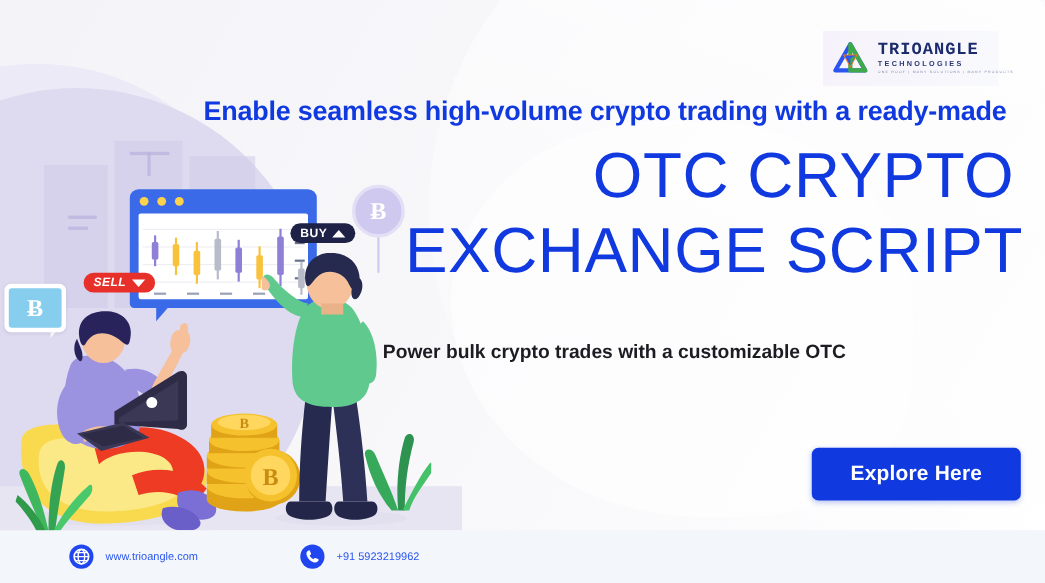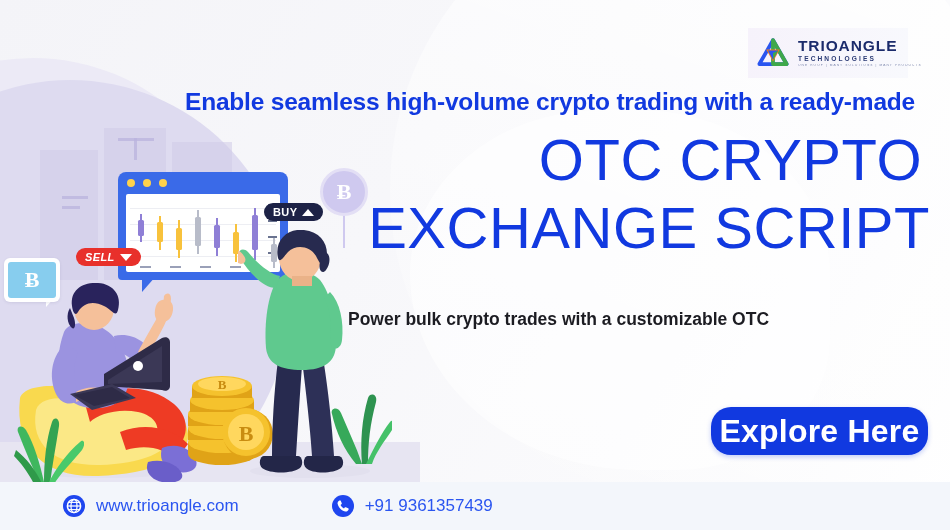--- a/index.html
+++ b/index.html
@@ -76,20 +76,21 @@
     width: 160px; height: 50px;
     background: linear-gradient(100deg, #f6f2fb, #f8f9fd);
     display: flex; align-items: center;
     padding: 0 8px;
   }
   .logo-mark { width: 34px; height: 34px; flex: 0 0 34px; }
   .logo-text { margin-left: 8px; line-height: 1; }
   .logo-name {
     font-size: 15.5px; font-weight: 700; letter-spacing: .9px;
     color: #1b2b6b;
+    font-family: Liberation Mono, monospace;
   }
   .logo-sub {
     font-size: 6.6px; font-weight: 600; letter-spacing: 2.1px;
     color: #2a3a74; margin-top: 2px;
   }
   .logo-tiny {
     font-size: 3.2px; letter-spacing: 1.1px; color: #7d87ad;
     margin-top: 2px; white-space: nowrap; overflow: hidden;
   }
 
@@ -120,25 +121,25 @@
     text-align: left;
     font-size: 17.5px; font-weight: 700;
     color: #1c1c22;
     line-height: 1.55;
   }
 
   
   .cta {
     position: absolute;
     right: 22px; top: 407px;
-    width: 217px; height: 48px;
+    width: 190px; height: 48px;
     background: #1139e0;
-    border-radius: 20px;
+    border-radius: 6px;
     display: flex; align-items: center; justify-content: center;
-    color: #fff; font-size: 32px; font-weight: 800;
+    color: #fff; font-size: 19px; font-weight: 800;
     letter-spacing: .2px;
     cursor: pointer;
     border: none;
     font-family: "Liberation Sans", sans-serif;
     box-shadow: 0 2px 5px rgba(17,57,224,.25);
   }
 
   
   .chart-win {
     position: absolute;
@@ -248,21 +249,21 @@
   
   .footer {
     position: absolute;
     left: 0; bottom: 0;
     width: 950px; height: 48px;
     background: #f3f6fb;
     display: flex; align-items: center;
   }
   .f-item {
     display: flex; align-items: center; gap: 10px;
-    color: #2a55f0; font-size: 17px; font-weight: 500;
+    color: #2a55f0; font-size: 10px; font-weight: 500;
     cursor: pointer;
   }
   .f-web   { margin-left: 62px; }
   .f-mail  { margin-left: 90px; }
   .f-phone { margin-left: 92px; }
   .f-icon { width: 24px; height: 24px; flex: 0 0 24px; }
 </style>
 </head>
 <body>
 
@@ -476,18 +477,18 @@
       </svg>
       <span>www.trioangle.com</span>
     </div>
 
 
     <div class="f-item f-phone">
       <svg class="f-icon" viewBox="0 0 24 24">
         <circle cx="12" cy="12" r="11" fill="#1f46ef"></circle>
         <path d="M8.6 6.4 C7.3 6.9 6.3 8.3 6.6 9.8 C7.4 13.6 10.4 16.6 14.2 17.4 C15.7 17.7 17.1 16.7 17.6 15.4 C17.8 14.9 17.6 14.4 17.1 14.2 L14.9 13.3 C14.5 13.1 14 13.2 13.7 13.6 L13 14.5 C11.4 13.7 10.3 12.6 9.5 11 L10.4 10.3 C10.8 10 10.9 9.5 10.7 9.1 L9.8 6.9 C9.6 6.4 9.1 6.2 8.6 6.4 Z" fill="#fff"></path>
       </svg>
-      <span>+91 9361357439</span>
+      <span>+91 5923219962</span>
     </div>
 
   </div>
 
 </div>
 
 </body></html>

